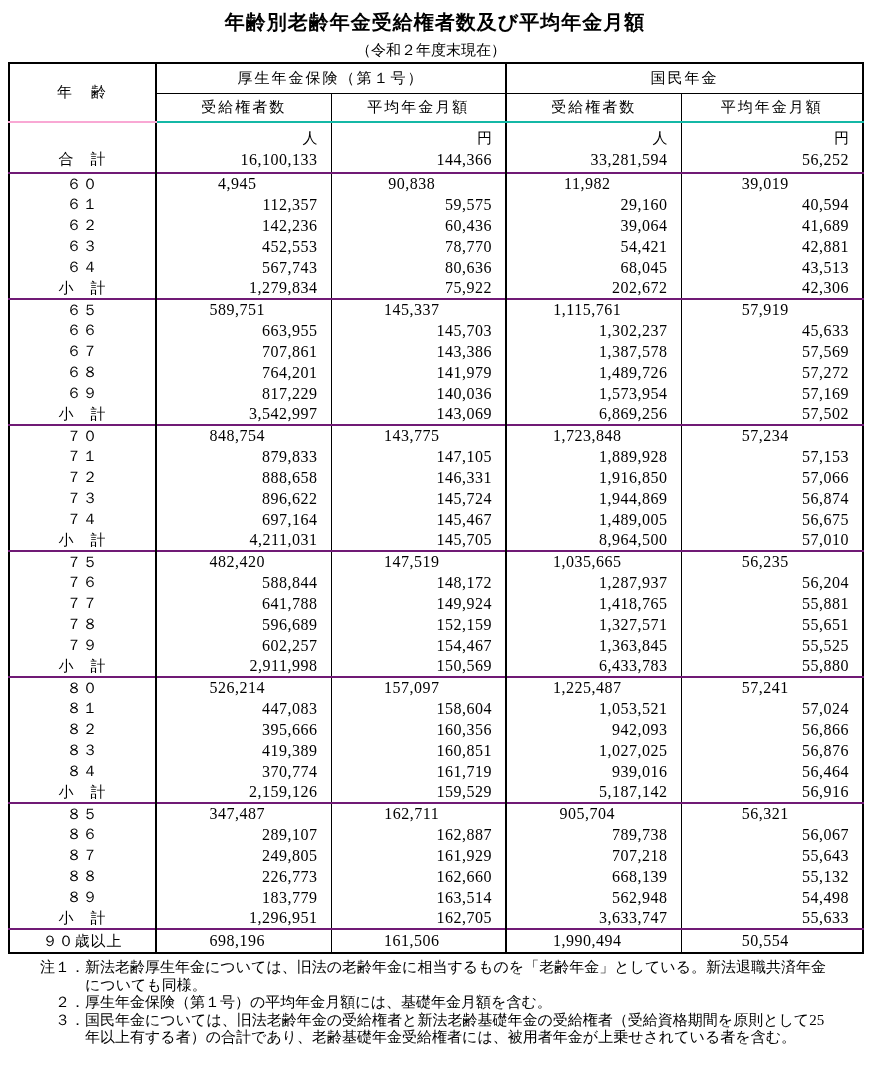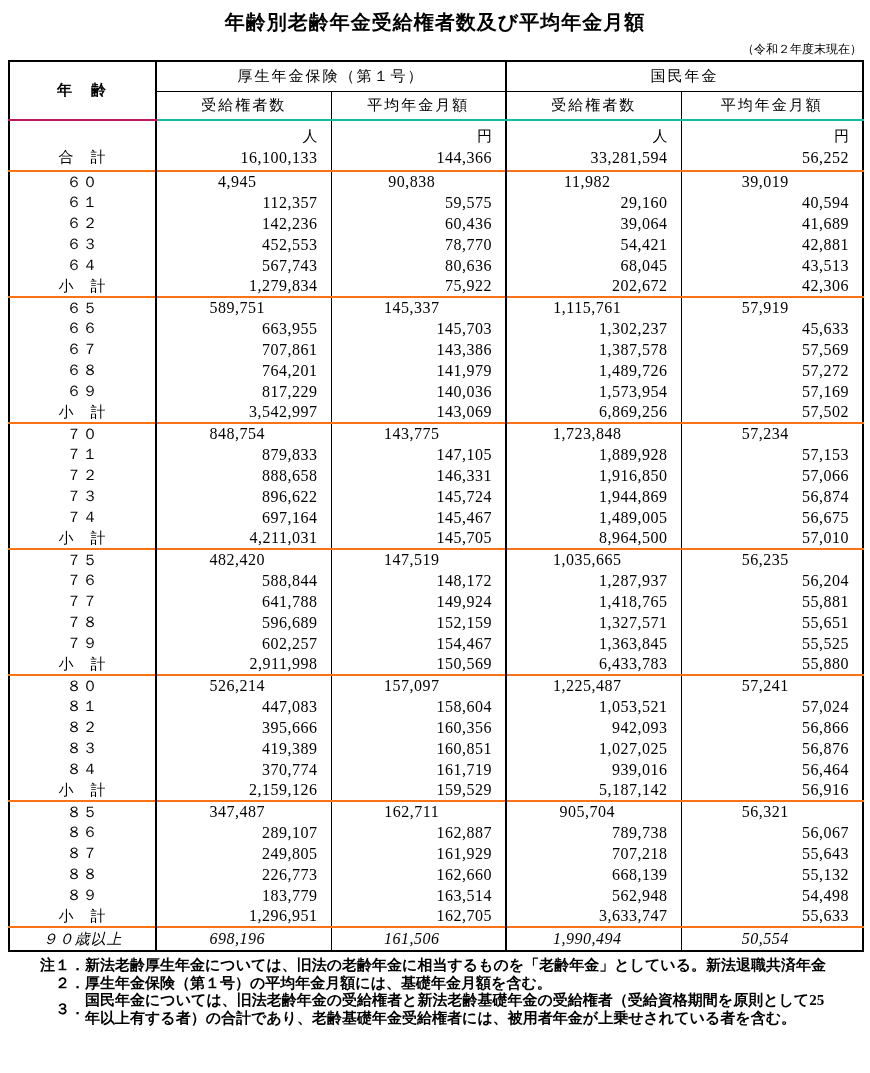--- a/index.html
+++ b/index.html
@@ -6,46 +6,46 @@
   body {
     width:870px; height:1073px; background:#ffffff; color:#000;
     font-family:"Liberation Serif","DejaVu Serif",serif;
     overflow:hidden;
   }
   .title {
     text-align:center; font-weight:bold; font-size:20px;
     padding-top:9px; letter-spacing:1px;
   }
   .subtitle {
-    text-align:right; font-size:12px; margin:5px 8px 2px 0;
+    text-align:center; font-size:15px; margin:5px 8px 2px 0;
   }
   table.main {
     border-collapse:collapse; table-layout:fixed;
     margin-left:8px; width:854px; border:2px solid #000;
   }
   th, td { padding:0; font-weight:normal; overflow:hidden; }
   thead th { font-size:15px; text-align:center; letter-spacing:2px; }
   tr.h1 th { height:29px;margin-top:24px; }
   tr.h2 th { height:27px; border-bottom:2px solid #14b8a6; }
-  th.age-h { border-bottom:2px solid #be185d; letter-spacing:2px;font-weight:bold; }
+  th.age-h { border-bottom:2px solid #f9a8d4; letter-spacing:2px; }
   tr.h1 th.grp { border-bottom:1px solid #000; }
   .bl1 { border-left:1px solid #000; }
   .bl2 { border-left:2px solid #000; }
   tbody tr { height:21px; }
   tbody td { font-size:16px; }
   td.age { text-align:center; font-size:15px; letter-spacing:1px; }
   td.num { text-align:right; padding-right:13px; letter-spacing:0.5px; }
   tr.total-row td { height:47px; vertical-align:bottom; padding-bottom:2px; }
   .unit-line { line-height:22px; font-size:15px; letter-spacing:0; text-align:right; }
   td.age .unit-line { text-align:center; }
   .val-line { line-height:21px; }
-  tr.bs td { border-top:2px solid #f97316;text-align:center; }
-  tr.last { height:24px;font-style:italic; }
+  tr.bs td { border-top:2px solid #701a75;text-align:center; }
+  tr.last { height:24px; }
   .notes { margin:5px 10px 0 40px; font-size:15px; line-height:17.5px; }
-  .note { display:flex; align-items:center;font-weight:bold; }
+  .note { display:flex; align-items:flex-start; }
   .note .marker { width:45px; min-width:45px; text-align:right; white-space:nowrap; }
   .note .lines { flex:1; }
   .note .lines div { white-space:nowrap; }
 </style>
 </head>
 <body>
 
 <div class="title">年齢別老齢年金受給権者数及び平均年金月額</div>
 <div class="subtitle">（令和２年度末現在）</div>
 
@@ -353,20 +353,21 @@
         <td class="num bl1">50,554</td>
       </tr>
     </tbody>
 </table>
 
 <div class="notes">
     <div class="note">
       <div class="marker">注１．</div>
       <div class="lines">
         <div>新法老齢厚生年金については、旧法の老齢年金に相当するものを「老齢年金」としている。新法退職共済年金</div>
+        <div>についても同様。</div>
       </div>
     </div>
     <div class="note">
       <div class="marker">２．</div>
       <div class="lines">
         <div>厚生年金保険（第１号）の平均年金月額には、基礎年金月額を含む。</div>
       </div>
     </div>
     <div class="note">
       <div class="marker">３．</div>

